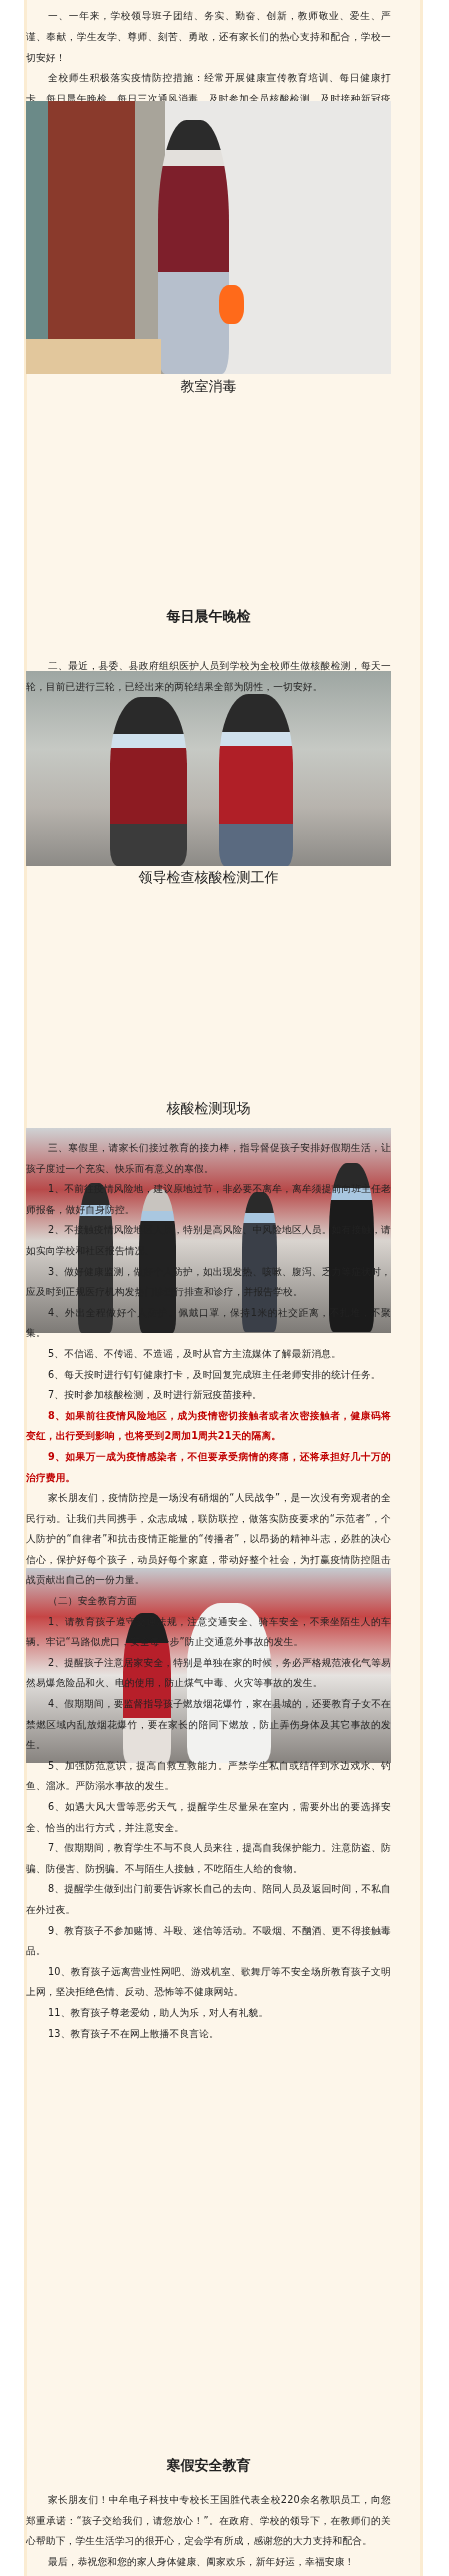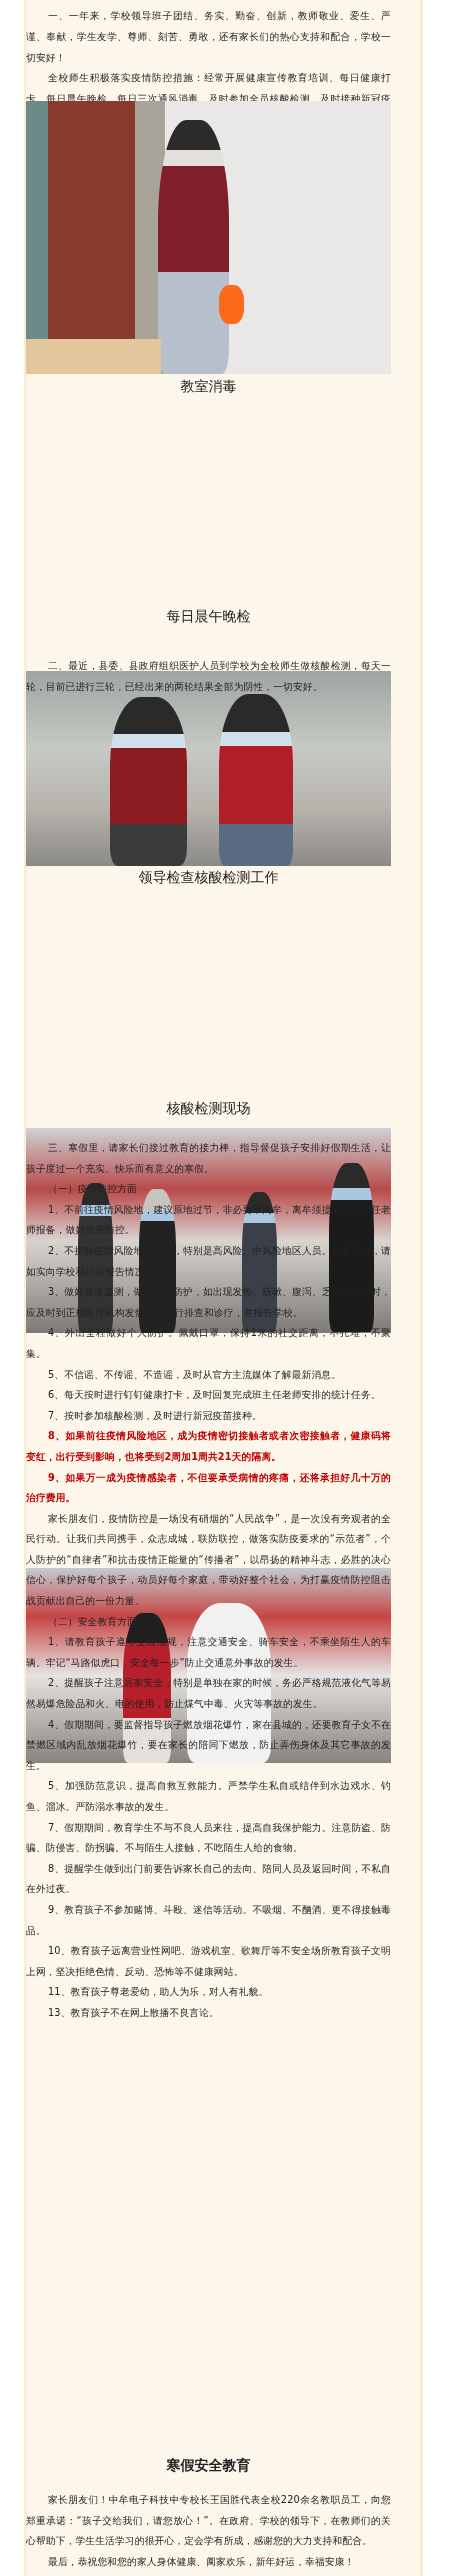--- a/index.html
+++ b/index.html
@@ -32,21 +32,21 @@
   <div class="fig" style="left:132px;top:19.3px;width:71px;height:254px;background:linear-gradient(180deg,#2b2b2b 0 12%,#e3e0dc 12% 18%,#7e1f2b 18% 60%,#b6bfcc 60% 100%);"></div>
   <div style="position:absolute;left:193px;top:184px;width:24.5px;height:39px;background:#ff6a1a;border-radius:40%;"></div>
   <div style="position:absolute;left:0;top:238px;width:135px;height:35px;background:#e2c79c;"></div>
 </div>
 <div class="content caption" style="top:376px;">教室消毒</div>
 
 <div class="content photo ph2" style="top:398px;height:195px;">
   <div class="fig" style="left:84px;top:26px;width:77px;height:169px;background:linear-gradient(180deg,#2a2a2a 0 22%,#cfe0ec 22% 30%,#8d1b22 30% 75%,#3b3b3b 75%);"></div>
   <div class="fig" style="left:193px;top:22.6px;width:74px;height:173px;background:linear-gradient(180deg,#2a2a2a 0 22%,#cfe0ec 22% 30%,#b01f27 30% 75%,#5a6a80 75%);"></div>
 </div>
-<div class="content caption" style="top:606px;">每日晨午晚检</div>
+<div class="content caption" style="top:606px;font-weight:bold;">每日晨午晚检</div>
 
 <div class="content" style="top:656px;">
   <p class="indent">二、最近，县委、县政府组织医护人员到学校为全校师生做核酸检测，每天一轮，目前已进行三轮，已经出来的两轮结果全部为阴性，一切安好。</p>
 </div>
 
 <div class="content photo ph3" style="top:660px;height:205px;margin-top:0;">
   <div class="fig" style="left:52px;top:55px;width:35px;height:150px;background:linear-gradient(180deg,#2a2a2a 0 15%,#a9c7e0 15% 22%,#333 22%);"></div>
   <div class="fig" style="left:113px;top:61px;width:37px;height:144px;background:linear-gradient(180deg,#c8c4bf 0 15%,#a9c7e0 15% 22%,#222 22%);"></div>
   <div class="fig" style="left:216px;top:64px;width:35px;height:140px;background:linear-gradient(180deg,#2a2a2a 0 15%,#a9c7e0 15% 22%,#3a3f48 22%);"></div>
   <div class="fig" style="left:303px;top:35px;width:45px;height:169px;background:linear-gradient(180deg,#2a2a2a 0 15%,#a9c7e0 15% 22%,#1b1b1b 22%);"></div>
@@ -54,36 +54,36 @@
 <div class="content caption" style="top:867px;">领导检查核酸检测工作</div>
 
 <div class="content photo ph4" style="top:895px;height:195px;">
   <div class="fig" style="left:97px;top:45px;width:48px;height:150px;background:linear-gradient(180deg,#1f1f1f 0 20%,#b71f2a 20% 70%,#e5e0db 70%);"></div>
   <div class="fig" style="left:161px;top:35px;width:84px;height:160px;background:#f2f2f0;"></div>
 </div>
 <div class="content caption" style="top:1098px;">核酸检测现场</div>
 
 <div class="content" style="top:1138px;">
   <p class="indent">三、寒假里，请家长们接过教育的接力棒，指导督促孩子安排好假期生活，让孩子度过一个充实、快乐而有意义的寒假。</p>
-  <p class="indent">（一）疫情防控方面</p>
   <p class="indent">1、不前往疫情风险地，建议原地过节，非必要不离牟，离牟须提前向班主任老师报备，做好自身防控。</p>
   <p class="indent">2、不接触疫情风险地区人员，特别是高风险、中风险地区人员。如有接触，请如实向学校和社区报告情况。</p>
   <p class="indent">3、做好健康监测，做好个人防护，如出现发热、咳嗽、腹泻、乏力等症状时，应及时到正规医疗机构发热门诊进行排查和诊疗，并报告学校。</p>
   <p class="indent">4、外出全程做好个人防护。佩戴口罩，保持1米的社交距离，不扎堆，不聚集。</p>
   <p class="indent">5、不信谣、不传谣、不造谣，及时从官方主流媒体了解最新消息。</p>
   <p class="indent">6、每天按时进行钉钉健康打卡，及时回复完成班主任老师安排的统计任务。</p>
   <p class="indent">7、按时参加核酸检测，及时进行新冠疫苗接种。</p>
   <p class="indent red">8、如果前往疫情风险地区，成为疫情密切接触者或者次密接触者，健康码将变红，出行受到影响，也将受到2周加1周共21天的隔离。</p>
   <p class="indent red">9、如果万一成为疫情感染者，不但要承受病情的疼痛，还将承担好几十万的治疗费用。</p>
   <p class="indent">家长朋友们，疫情防控是一场没有硝烟的“人民战争”，是一次没有旁观者的全民行动。让我们共同携手，众志成城，联防联控，做落实防疫要求的“示范者”，个人防护的“自律者”和抗击疫情正能量的“传播者”，以昂扬的精神斗志，必胜的决心信心，保护好每个孩子，动员好每个家庭，带动好整个社会，为打赢疫情防控阻击战贡献出自己的一份力量。</p>
   <p class="indent">（二）安全教育方面</p>
   <p class="indent">1、请教育孩子遵守交通法规，注意交通安全、骑车安全，不乘坐陌生人的车辆。牢记“马路似虎口，安全每一步”防止交通意外事故的发生。</p>
   <p class="indent">2、提醒孩子注意居家安全，特别是单独在家的时候，务必严格规范液化气等易然易爆危险品和火、电的使用，防止煤气中毒、火灾等事故的发生。</p>
   <p class="indent">4、假期期间，要监督指导孩子燃放烟花爆竹，家在县城的，还要教育子女不在禁燃区域内乱放烟花爆竹，要在家长的陪同下燃放，防止弄伤身体及其它事故的发生。</p>
   <p class="indent">5、加强防范意识，提高自救互救能力。严禁学生私自或结伴到水边戏水、钓鱼、溜冰。严防溺水事故的发生。</p>
+  <p class="indent">6、如遇大风大雪等恶劣天气，提醒学生尽量呆在室内，需要外出的要选择安全、恰当的出行方式，并注意安全。</p>
   <p class="indent">7、假期期间，教育学生不与不良人员来往，提高自我保护能力。注意防盗、防骗、防侵害、防拐骗。不与陌生人接触，不吃陌生人给的食物。</p>
   <p class="indent">8、提醒学生做到出门前要告诉家长自己的去向、陪同人员及返回时间，不私自在外过夜。</p>
   <p class="indent">9、教育孩子不参加赌博、斗殴、迷信等活动。不吸烟、不酗酒、更不得接触毒品。</p>
   <p class="indent">10、教育孩子远离营业性网吧、游戏机室、歌舞厅等不安全场所教育孩子文明上网，坚决拒绝色情、反动、恐怖等不健康网站。</p>
   <p class="indent">11、教育孩子尊老爱幼，助人为乐，对人有礼貌。</p>
   <p class="indent">13、教育孩子不在网上散播不良言论。</p>
 </div>
 
 <div class="content caption" style="top:2455px;font-weight:bold;">寒假安全教育</div>
 

